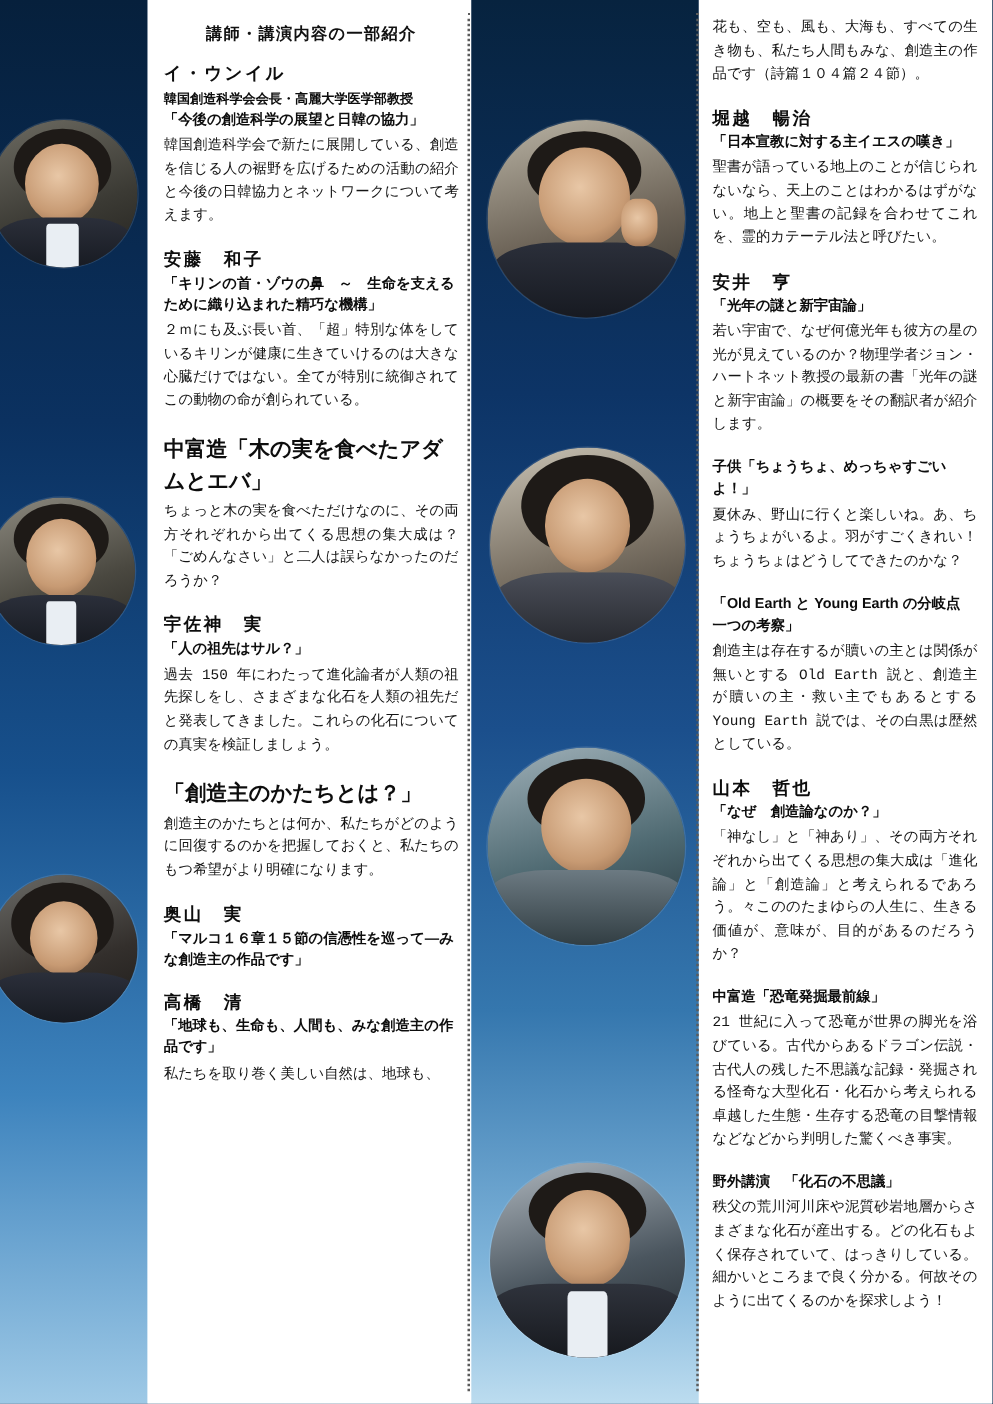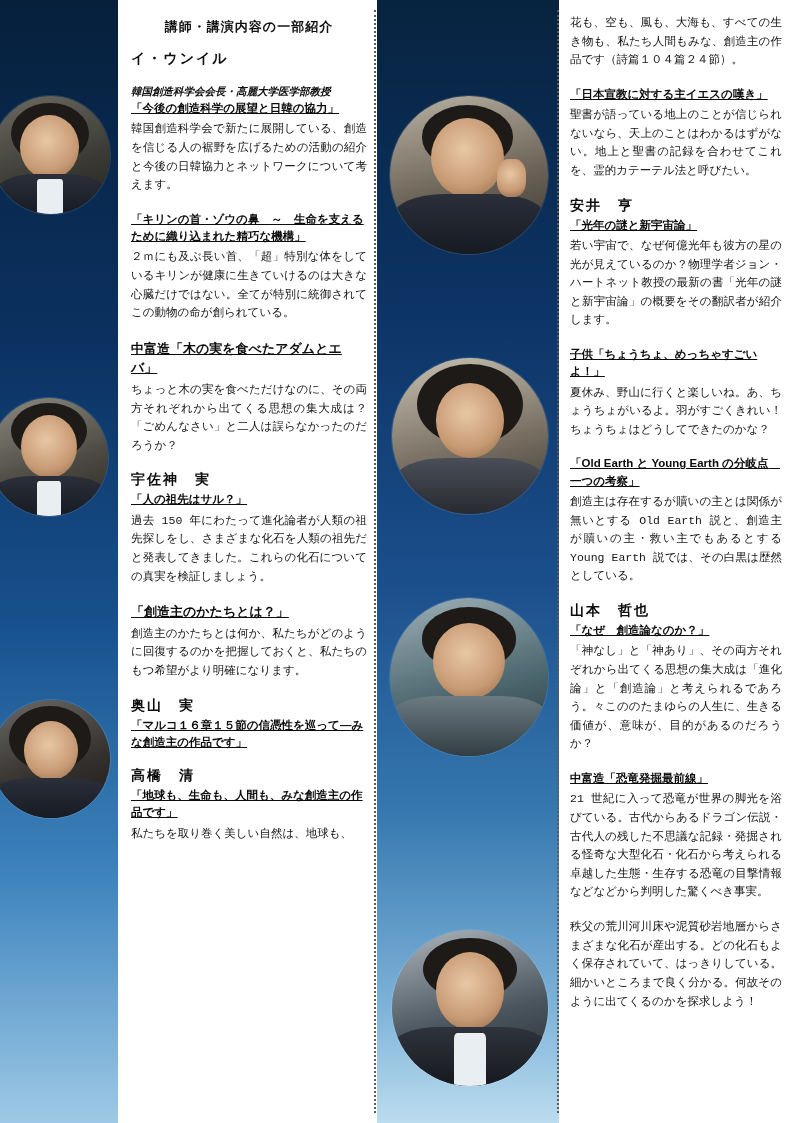--- a/index.html
+++ b/index.html
@@ -44,29 +44,29 @@
   .col-left{left:131px;top:18px;width:236px;}
   .col-right{left:570px;top:14px;width:212px;}
   .sect-title{
     font-size:13px;font-weight:bold;color:#111;margin:0 0 14px 0;letter-spacing:1px;text-align:center;
   }
   .entry{margin:0 0 16px 0;}
   .name{
     font-size:14px;font-weight:bold;color:#0d0d0d;margin:0 0 2px 0;letter-spacing:2px;
   }
   .affil{
-    font-size:10.5px;font-weight:bold;color:#0d0d0d;margin:16px 0 1px 0;line-height:1.45;font-style:italic;
+    font-size:10.5px;font-weight:bold;color:#0d0d0d;margin:4px 0 1px 0;line-height:1.45;
   }
   .talk{
-    font-size:11.5px;font-weight:bold;color:#0d0d0d;margin:0 0 3px 0;line-height:1.5;text-decoration:underline;
+    font-size:11.5px;font-weight:bold;color:#0d0d0d;margin:0 0 3px 0;line-height:1.5;
   }
   .body{
     font-size:11.5px;color:#141414;line-height:1.62;margin:0;text-align:justify;font-family:Liberation Mono, monospace;
   }
-  .entry.compact .talk{font-size:13px;}
+  .entry.compact .talk{font-size:17px;}
   
   .portrait{
     position:absolute;border-radius:50%;overflow:hidden;
     box-shadow:0 0 0 1px rgba(255,255,255,0.12);
   }
   .ph{width:100%;height:100%;position:relative;}
   .ph .face{position:absolute;border-radius:50%;}
   
   .p1{left:-8px;top:96px;width:118px;height:118px;}
   .p1 .ph{background:linear-gradient(160deg,#6d6b62,#3b3a34 60%,#23221e);}
@@ -162,20 +162,21 @@
   <div class="sect-title">講師・講演内容の一部紹介</div>
 
   <div class="entry">
     <div class="name">イ・ウンイル</div>
     <div class="affil">韓国創造科学会会長・高麗大学医学部教授</div>
     <div class="talk">「今後の創造科学の展望と日韓の協力」</div>
     <div class="body">韓国創造科学会で新たに展開している、創造を信じる人の裾野を広げるための活動の紹介と今後の日韓協力とネットワークについて考えます。</div>
   </div>
 
   <div class="entry">
+    <div class="name">安藤　和子</div>
     <div class="talk">「キリンの首・ゾウの鼻　～　生命を支えるために織り込まれた精巧な機構」</div>
     <div class="body">２ｍにも及ぶ長い首、「超」特別な体をしているキリンが健康に生きていけるのは大きな心臓だけではない。全てが特別に統御されてこの動物の命が創られている。</div>
   </div>
 
   <div class="entry compact">
     <div class="talk"><span>中富造</span><span>「木の実を食べたアダムとエバ」</span></div>
     <div class="body">ちょっと木の実を食べただけなのに、その両方それぞれから出てくる思想の集大成は？　「ごめんなさい」と二人は誤らなかったのだろうか？</div>
   </div>
 
 
@@ -199,20 +200,21 @@
     <div class="name">高橋　清</div>
     <div class="talk">「地球も、生命も、人間も、みな創造主の作品です」</div>
     <div class="body">私たちを取り巻く美しい自然は、地球も、</div>
   </div>
 </div>
 
 <div class="col col-right">
   <div class="body" style="margin-bottom:16px;">花も、空も、風も、大海も、すべての生き物も、私たち人間もみな、創造主の作品です（詩篇１０４篇２４節）。</div>
 
   <div class="entry">
+    <div class="name">堀越　暢治</div>
     <div class="talk">「日本宣教に対する主イエスの嘆き」</div>
     <div class="body">聖書が語っている地上のことが信じられないなら、天上のことはわかるはずがない。地上と聖書の記録を合わせてこれを、霊的カテーテル法と呼びたい。</div>
   </div>
 
   <div class="entry">
     <div class="name">安井　亨</div>
     <div class="talk">「光年の謎と新宇宙論」</div>
     <div class="body">若い宇宙で、なぜ何億光年も彼方の星の光が見えているのか？物理学者ジョン・ハートネット教授の最新の書「光年の謎と新宇宙論」の概要をその翻訳者が紹介します。</div>
   </div>
 
@@ -231,15 +233,16 @@
     <div class="talk">「なぜ　創造論なのか？」</div>
     <div class="body">「神なし」と「神あり」、その両方それぞれから出てくる思想の集大成は「進化論」と「創造論」と考えられるであろう。々こののたまゆらの人生に、生きる価値が、意味が、目的があるのだろうか？</div>
   </div>
 
   <div class="entry">
     <div class="talk">中富造「恐竜発掘最前線」</div>
     <div class="body">21 世紀に入って恐竜が世界の脚光を浴びている。古代からあるドラゴン伝説・古代人の残した不思議な記録・発掘される怪奇な大型化石・化石から考えられる卓越した生態・生存する恐竜の目撃情報などなどから判明した驚くべき事実。</div>
   </div>
 
   <div class="entry">
+    <div class="talk">野外講演　「化石の不思議」</div>
     <div class="body">秩父の荒川河川床や泥質砂岩地層からさまざまな化石が産出する。どの化石もよく保存されていて、はっきりしている。細かいところまで良く分かる。何故そのように出てくるのかを探求しよう！</div>
   </div>
 </div>
 
 </body></html>

